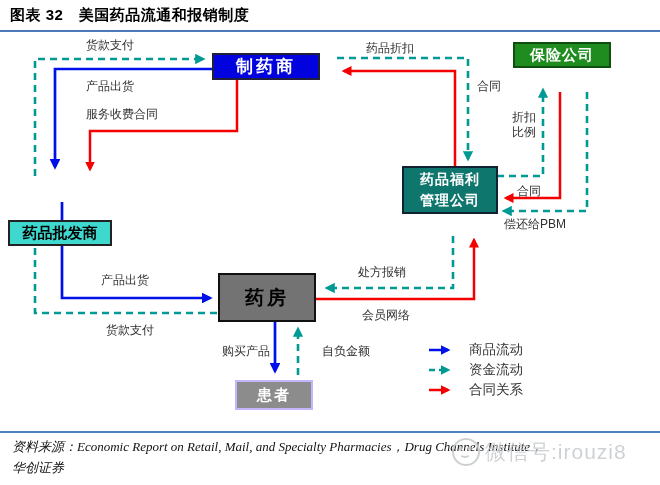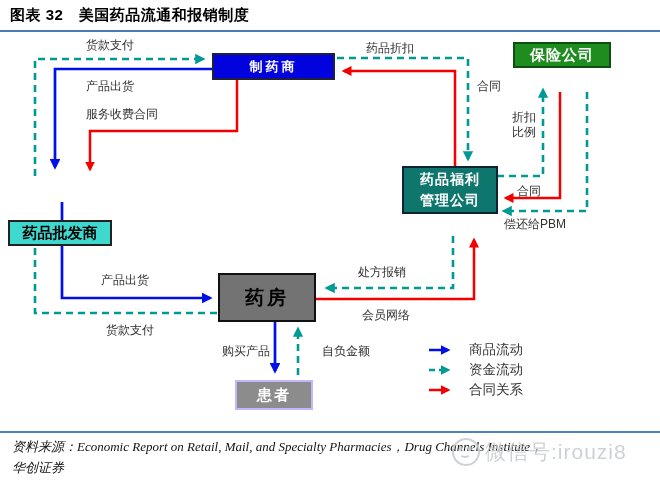--- a/index.html
+++ b/index.html
@@ -14,21 +14,21 @@
   .rule { position:absolute; left:0; width:660px; height:0; }
   .rule-top { top:30px; border-top:2.5px solid #4a79b8; }
   .rule-bottom { top:431px; border-top:2px solid #4f81bd; }
 
   svg.edges { position:absolute; left:0; top:0; z-index:1; }
 
   .node {
     position:absolute; z-index:2; display:flex; align-items:center; justify-content:center;
     font-weight:bold; text-align:center; box-sizing:border-box; white-space:pre-line;
   }
-  .node-manufacturer { left:212px; top:53px; width:123px; height:27px; background:#0202df; border:2px solid #20203a; color:#fff; font-size:13px; letter-spacing:3px; }
+  .node-manufacturer { left:212px; top:53px; width:108px; height:27px; background:#0202df; border:2px solid #20203a; color:#fff; font-size:17px; letter-spacing:3px; }
   .node-insurance    { left:513px; top:42px; width:98px;  height:26px; background:#1e8c1e; border:2px solid #104d10; color:#fff; font-size:15px; letter-spacing:1px; }
   .node-pbm          { left:402px; top:166px; width:96px; height:48px; background:#0f766e; border:2px solid #123; color:#fff; font-size:14px; line-height:1.5; letter-spacing:1px; }
   .node-wholesaler   { left:8px;   top:176px; width:104px; height:26px; background:#3ed8cf; border:2px solid #222; color:#000; font-size:15px;margin-top:44px; }
   .node-pharmacy     { left:218px; top:273px; width:98px; height:49px; background:#737373; border:2px solid #111; color:#000; font-size:19px; letter-spacing:3px; }
   .node-patient      { left:235px; top:380px; width:78px; height:30px; background:#8c8c8c; border:2px solid #c4b5fd; color:#fff; font-size:15px; letter-spacing:2px; }
 
   .edge-label {
     position:absolute; z-index:2; font-size:12px; color:#303030; white-space:pre-line; line-height:15px;
   }
   .lbl-payment-top      { left:86px;  top:38px; }

